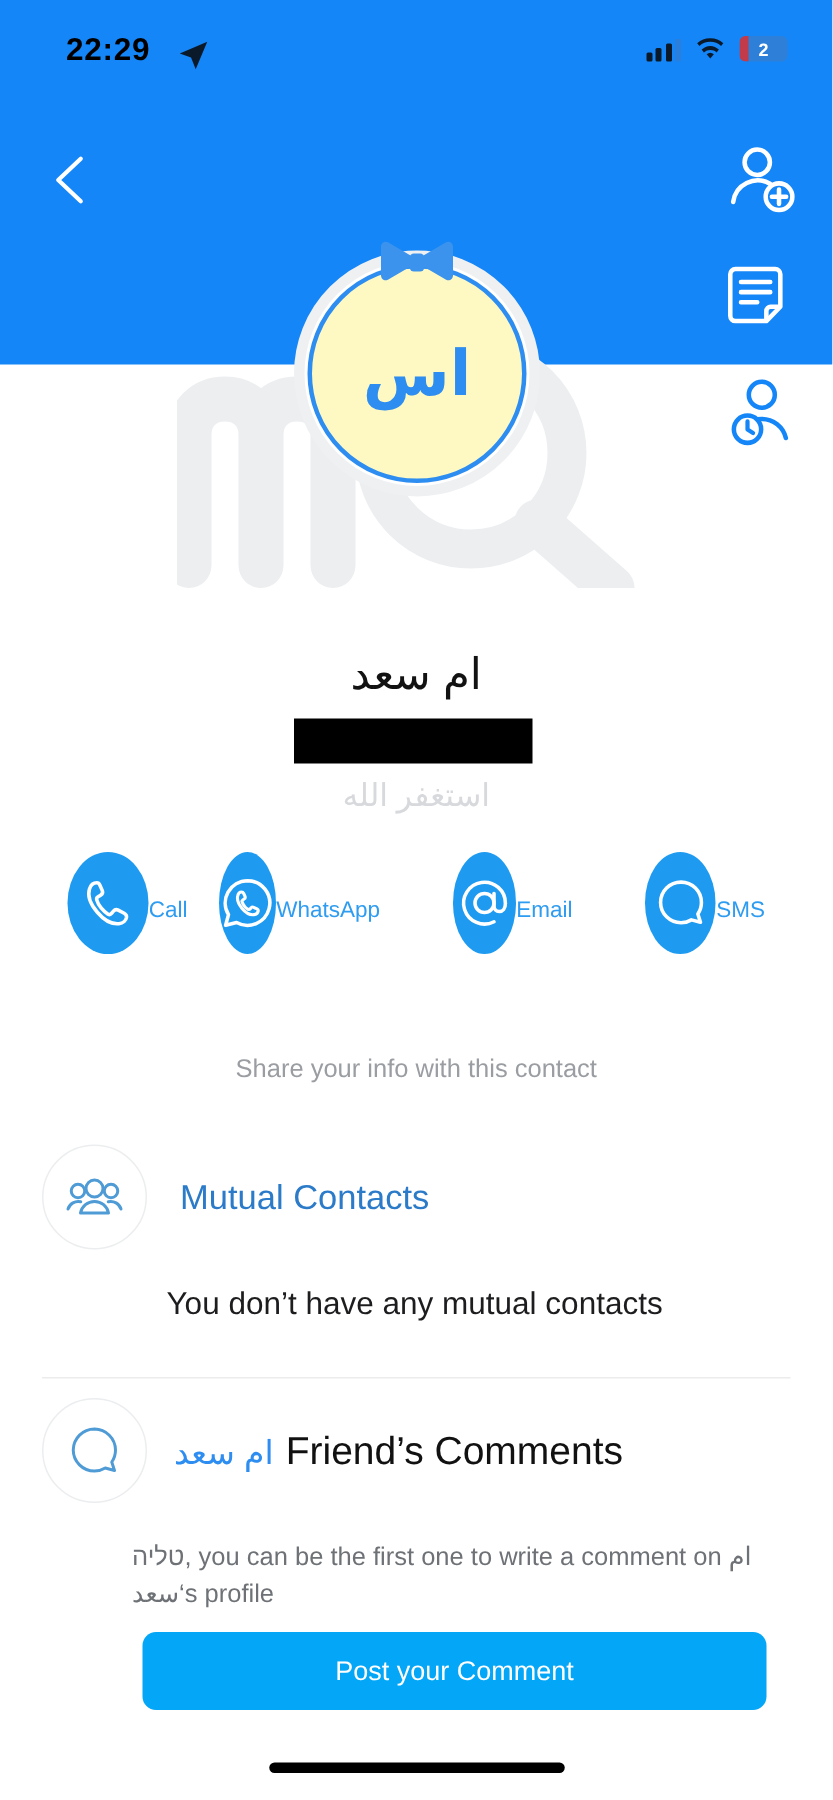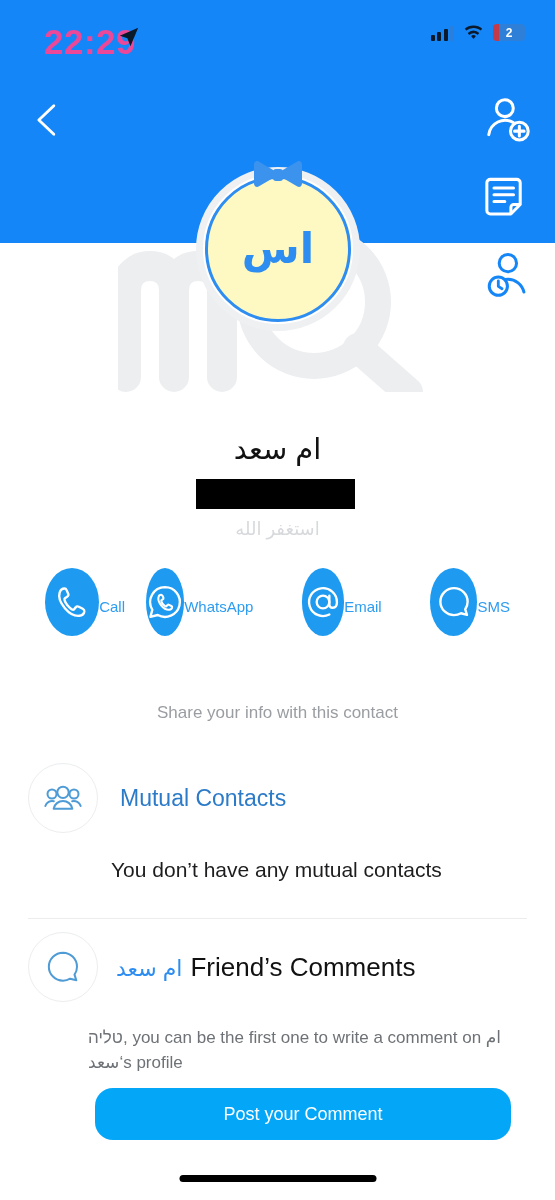--- a/index.html
+++ b/index.html
@@ -16,21 +16,21 @@
   
   .header-blue{
     position:absolute; top:0; left:0; width:555px; height:243px;
     background:#1586F7;
   }
   .statusbar{
     position:absolute; top:0; left:0; width:555px; height:62px;
   }
   .sb-time{
     position:absolute; left:44px; top:22px;
-    font-size:35px; font-weight:bold; color:#ec4899; letter-spacing:0.5px;
+    font-size:21px; font-weight:bold; color:#000000; letter-spacing:0.5px;
   }
   .sb-loc{
     position:absolute; left:118px; top:26px;
     width:22px; height:22px; color:#0b1a2b;
   }
   .sb-right{
     position:absolute; right:30px; top:24px;
     display:flex; align-items:center; gap:9px;
   }
   .sig{ display:flex; align-items:flex-end; gap:2.5px; height:16px; }
@@ -97,21 +97,21 @@
     position:absolute; left:0; right:0; top:432px;
     text-align:center; font-size:29px; color:#121212;
     direction:rtl; font-weight:normal;
   }
   .redact{
     position:absolute; left:196px; top:479px; width:159px; height:30px;
     background:#000000;
   }
   .subtitle{
     position:absolute; left:0; right:0; top:518px;
-    text-align:center; font-size:18px; color:#d7d9dc;
+    text-align:center; font-size:21px; color:#d7d9dc;
     direction:rtl;
   }
 
   
   .actions{
     position:absolute; left:45px; top:568px; width:465px;
     display:flex; justify-content:space-between;
   }
   .action{
     width:80px; display:flex; flex-direction:row; align-items:center;
@@ -166,21 +166,21 @@
   }
   .comments-title .who{ color:#2E8DF0; font-size:22px; direction:rtl; }
 
   .comments-body{
     position:absolute; left:88px; top:1026px; width:430px;
     font-size:17px; line-height:1.45; color:#6e7276;
   }
 
   .post-btn{
     position:absolute; left:95px; top:1088px; width:416px; height:52px;
-    border-radius:18px; background:#04A6F7; border:none;
+    border-radius:9px; background:#04A6F7; border:none;
     color:#ffffff; font-size:18px; cursor:pointer;
     font-family:"Liberation Sans","DejaVu Sans",sans-serif;
   }
 
   .home-ind{
     position:absolute; left:50%; transform:translateX(-50%);
     bottom:18px; width:197px; height:7px; border-radius:4px; background:#000;
   }
 </style>
 </head>

